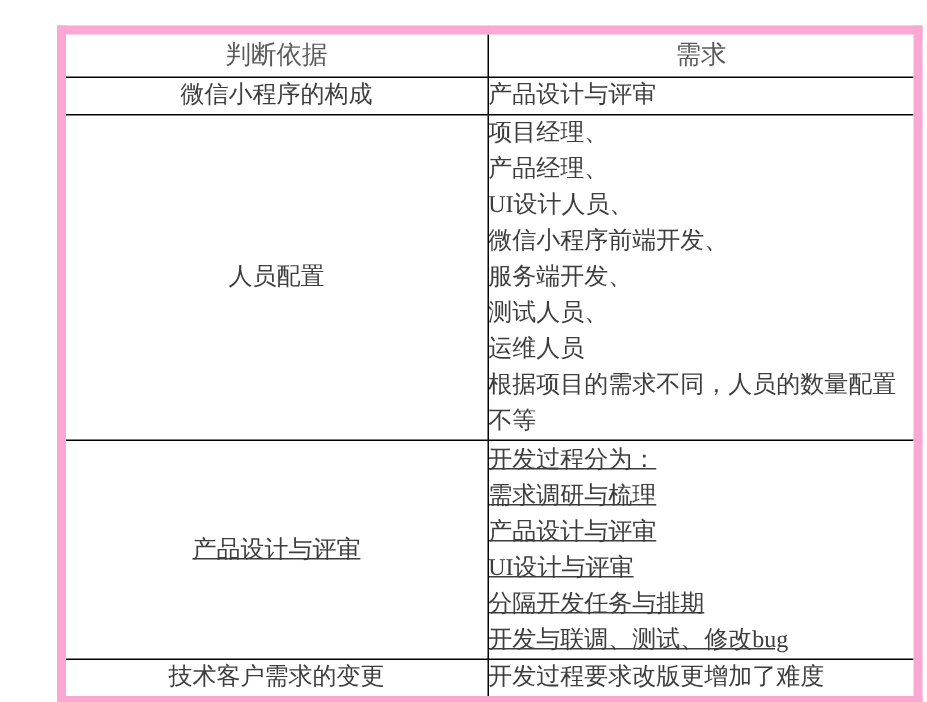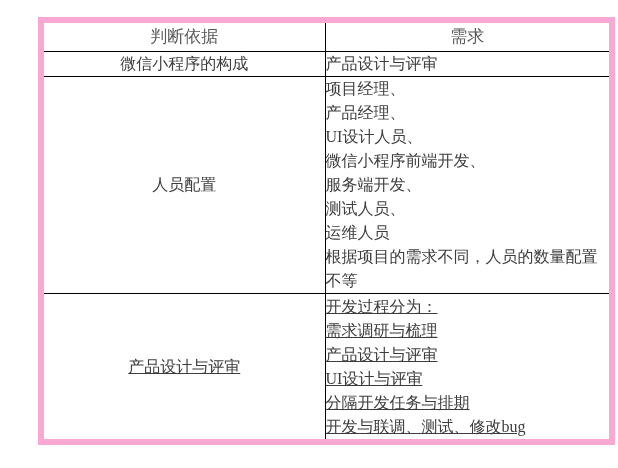--- a/index.html
+++ b/index.html
@@ -93,15 +93,19 @@
     </tr>
     <tr class="r-time">
       <td class="basis">产品设计与评审</td>
       <td class="demand">开发过程分为：
 需求调研与梳理
 产品设计与评审
 UI设计与评审
 分隔开发任务与排期
 开发与联调、测试、修改bug</td>
     </tr>
+    <tr class="r-change">
+      <td class="basis">技术客户需求的变更</td>
+      <td class="demand">开发过程要求改版更增加了难度</td>
+    </tr>
   </tbody>
     </table>
 </div>
 
 </body></html>

